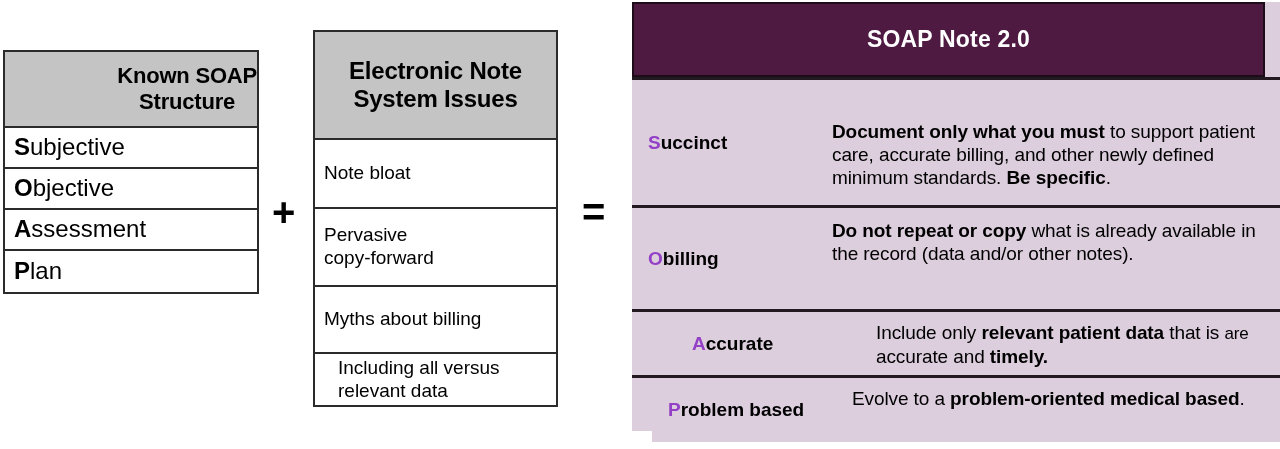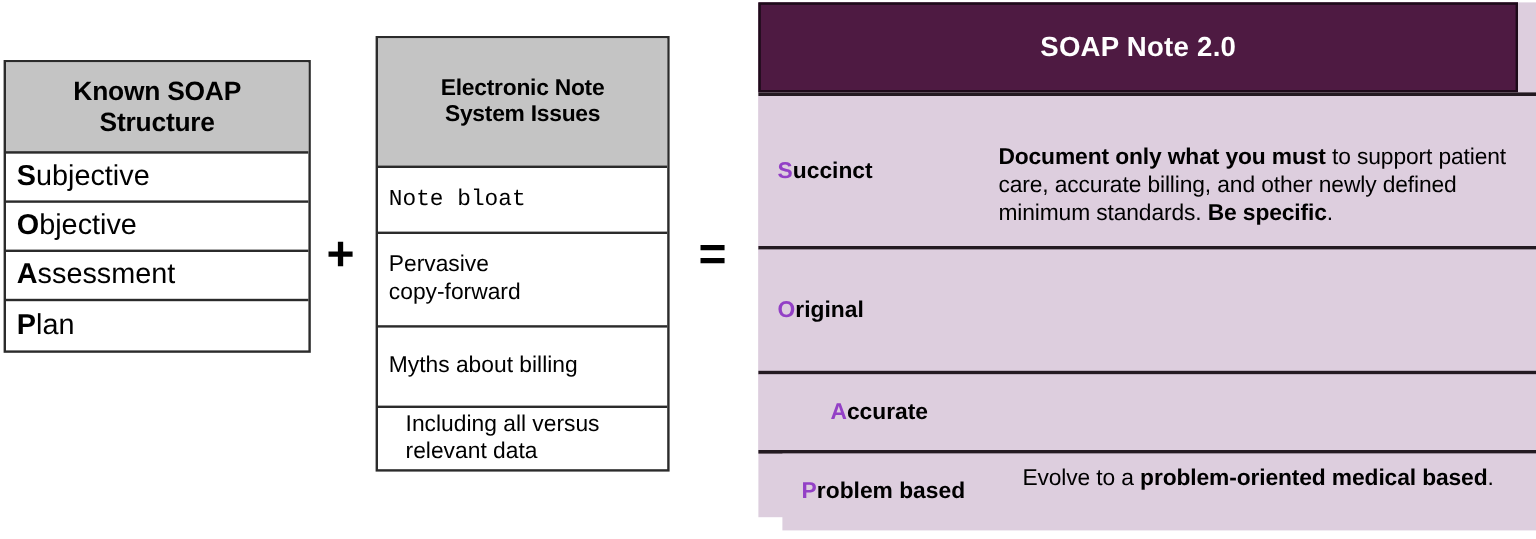--- a/index.html
+++ b/index.html
@@ -43,37 +43,37 @@
 
   
   #table-soap-structure {
     left: 3px;  top: 50px;  width: 256px;
   }
   #table-soap-structure .card-head {
     height: 74px;
     font-size: 22px;
     display: flex;
     align-items: center;
-    justify-content: center;
+    justify-content: flex-end;
   }
   #table-soap-structure .card-row { height: 41px; font-size: 24px; }
 
   
   #table-note-issues {
     left: 313px; top: 30px; width: 245px;
   }
   #table-note-issues .card-head {
     height: 106px;
-    font-size: 19px;
+    font-size: 24px;
     display: flex;
     align-items: center;
     justify-content: center;
   }
   #table-note-issues .card-row { font-size: 19px; }
-  #table-note-issues .r1 { height: 55px; font-family: Liberation Mono, monospace; }
+  #table-note-issues .r1 { height: 69px; }
   #table-note-issues .r2 { height: 78px; }
   #table-note-issues .r3 { height: 67px; }
   #table-note-issues .r4 { height: 51px; margin-left: 14px; }
 
   
   .operator {
     position: absolute;
     font-weight: bold;
     color: #000000;
     line-height: 1;
@@ -206,25 +206,27 @@
   <div id="soap2-header">
     <span>SOAP Note 2.0</span>
   </div>
 
   <div class="soap2-row r1">
     <div class="soap2-label"><span class="initial">S</span><span>uccinct</span></div>
     <div class="soap2-desc"><b>Document only what you must</b><span> to support patient care, accurate billing, and other newly defined minimum standards. </span><b>Be specific</b><span>.</span></div>
   </div>
 
   <div class="soap2-row r2">
-    <div class="soap2-label"><span class="initial">O</span><span>riginal</span></div>
+    <div class="soap2-label"><span class="initial">O</span><span>billing</span></div>
+    <div class="soap2-desc"><b>Do not repeat or copy</b><span> what is already available in the record (data and/or other notes).</span></div>
   </div>
 
   <div class="soap2-row r3">
     <div class="soap2-label"><span class="initial">A</span><span>ccurate</span></div>
+    <div class="soap2-desc"><span>Include only </span><b>relevant patient data</b><span> that is </span><span class="small-trail">are</span><span> accurate and </span><b>timely.</b></div>
   </div>
 
   <div class="soap2-row r4">
     <div class="soap2-label"><span class="initial">P</span><span>roblem based</span></div>
     <div class="soap2-desc"><span>Evolve to a </span><b>problem-oriented medical based</b><span>.</span></div>
   </div>
 
 </div>
 
 </body></html>

